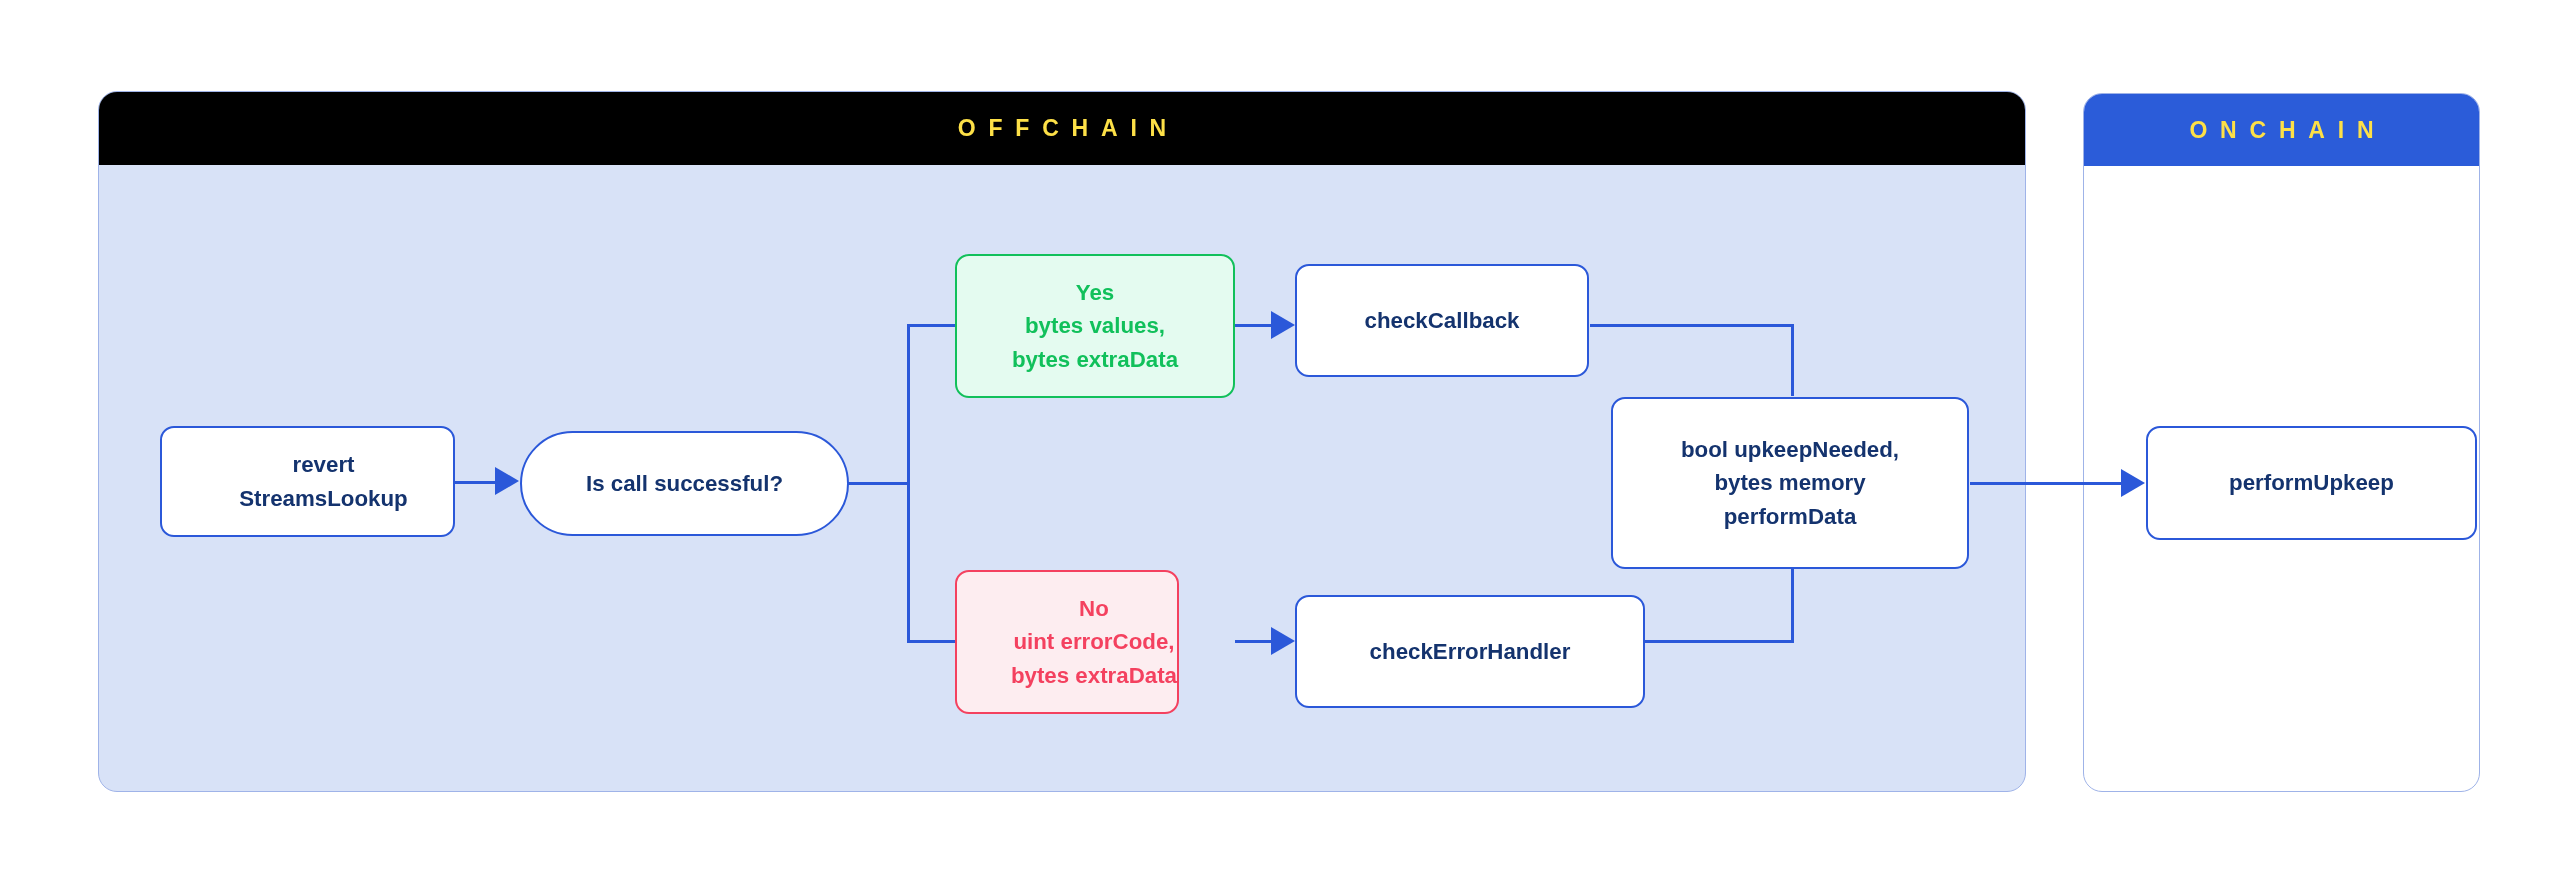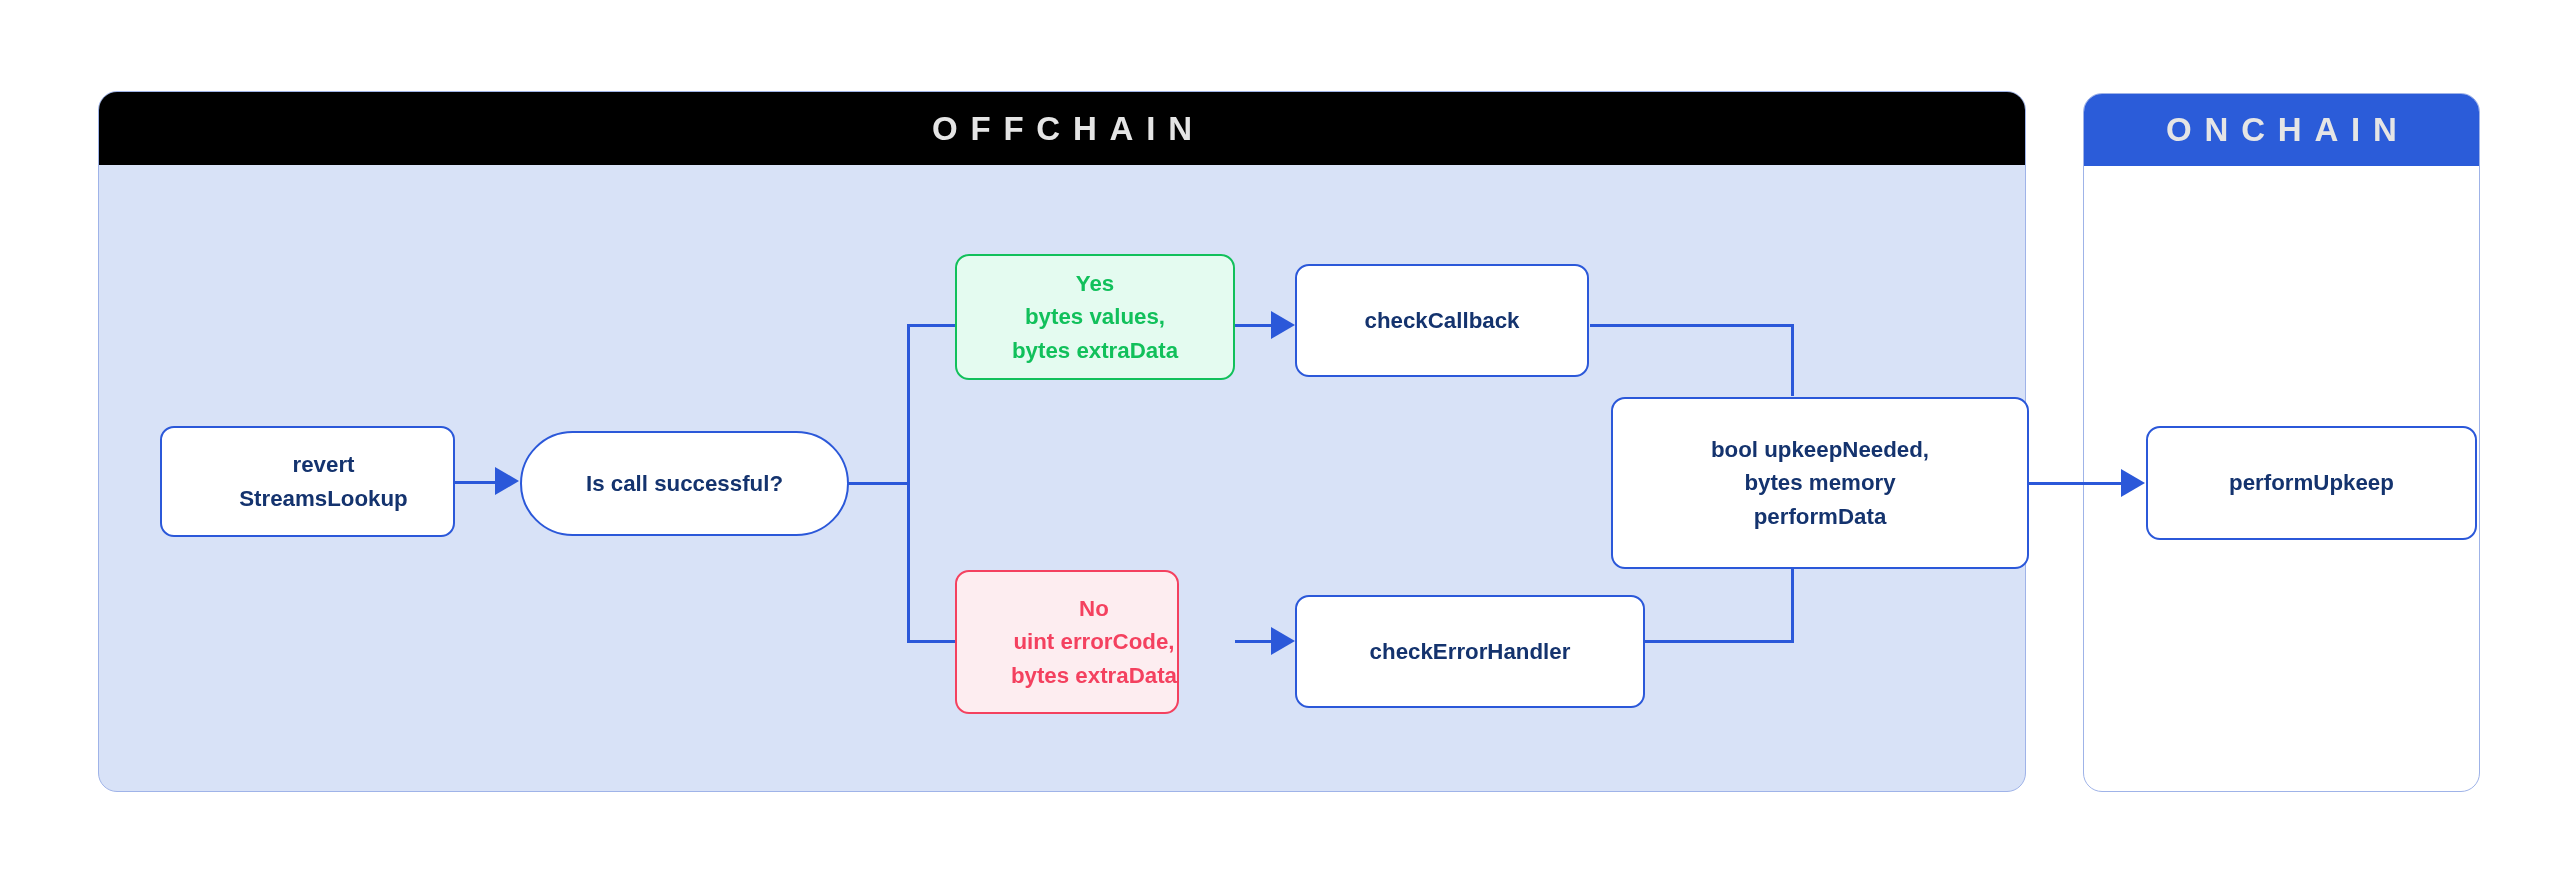--- a/index.html
+++ b/index.html
@@ -15,23 +15,23 @@
   .container {
     position: absolute;
     border: 1.6px solid var(--container-border);
     border-radius: 19px;
     overflow: hidden;
   }
   .container-header {
     position: absolute;
     left: 0; top: 0; right: 0;
     display: flex; align-items: center; justify-content: center;
-    color: #e5e5e5;
+    color: #fde047;
     font-weight: bold;
-    font-size: 33px;
+    font-size: 23px;
     letter-spacing: 12.8px;
     padding-left: 12.8px; 
   }
   .offchain-container {
     left: 98px; top: 91px; width: 1928px; height: 701px;
     background: var(--offchain-body);
   }
   .offchain-container .container-header {
     height: 73px;
     background: var(--offchain-header-black);
@@ -54,29 +54,29 @@
     display: flex; align-items: center; justify-content: center;
     text-align: center;
     font-weight: bold;
     font-size: 22.3px;
     line-height: 1.5;
     color: var(--navy-text);
     white-space: pre-line;
   }
   .node--revert          { left: 160px;  top: 426px;  width: 295px; height: 111px; padding-left: 32px; }
   .node--decision        { left: 520px;  top: 431px;  width: 329px; height: 105px; border-radius: 53px; }
-  .node--yes             { left: 955px; top: 254px;  width: 280px; height: 126px;
+  .node--yes             { left: 955px; top: 254px;  width: 280px; height: 144px;
                            background: var(--success-green-bg); border: 2.7px solid var(--success-green);
                            color: var(--success-green); text-align: center; }
   .node--no              { left: 955px; top: 570px; width: 224px; height: 144px;
                            background: var(--error-red-bg); border: 2.7px solid var(--error-red);
                            color: var(--error-red); justify-content: flex-end; }
   .node--check-callback  { left: 1295px; top: 264px;  width: 294px; height: 113px; }
   .node--check-error     { left: 1295px; top: 595px; width: 350px; height: 113px; }
-  .node--upkeep-result   { left: 1611px; top: 397px;  width: 418px; height: 172px; }
+  .node--upkeep-result   { left: 1611px; top: 397px;  width: 358px; height: 172px; }
   .node--perform-upkeep  { left: 2146px; top: 426px;  width: 331px; height: 114px; }
 
   
   .hline, .vline { position: absolute; background: var(--line-blue); }
   .hline { height: 2.7px; }
   .vline { width: 2.7px; }
   .arrowhead {
     position: absolute;
     width: 0; height: 0;
     border-top: 14.4px solid transparent;

